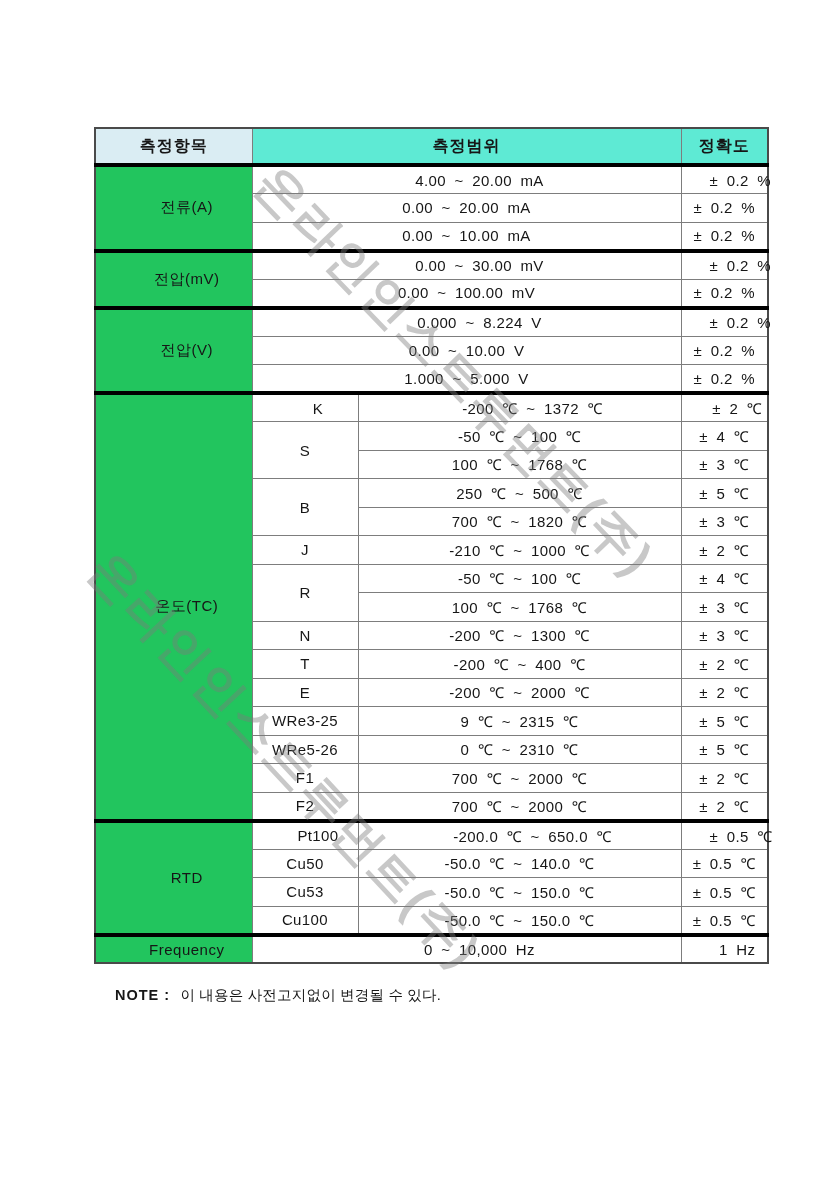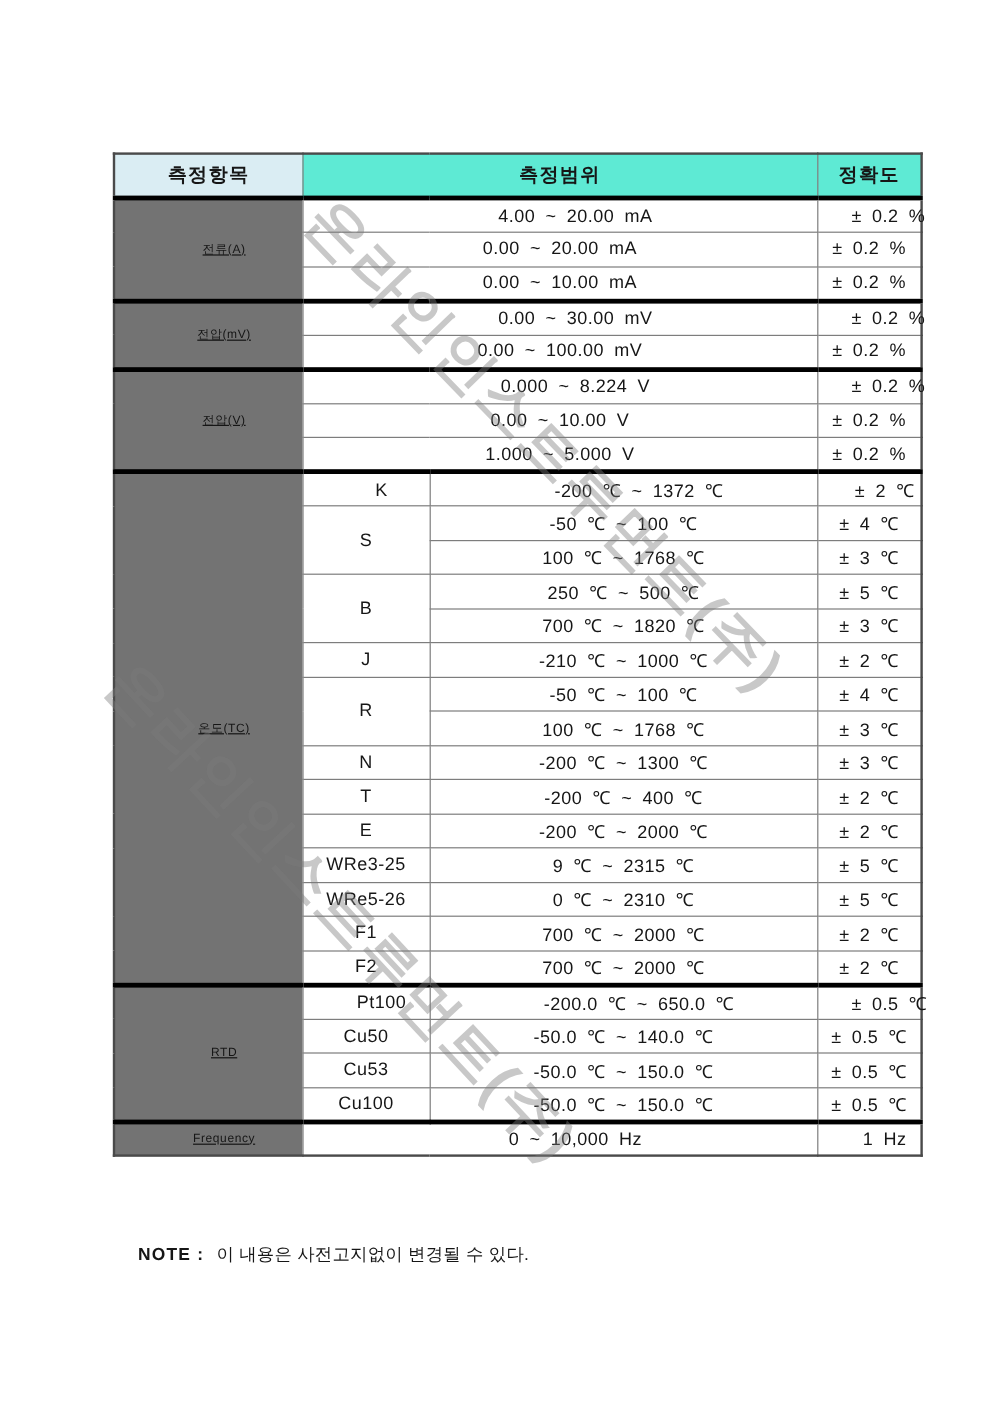--- a/index.html
+++ b/index.html
@@ -38,28 +38,27 @@
   table.spec thead th {
     height:37px;
     font-size:16px;
     font-weight:bold;
     border-bottom:2px solid #4a4a4a;
     background:#5eead4;
     letter-spacing:1px;
   }
   table.spec thead th.item-head { background:#daedf3; }
   table.spec td.item-cell {
-    background:#737373;
-    font-size:10px;
+    background:#22c55e;
+    font-size:15px;
     letter-spacing:0.5px;
-    text-decoration:underline;
   }
   table.spec tr.major > th, table.spec tr.major > td { border-top:4px solid #000000;padding-left:28px; }
   .note {
-    position:absolute; left:115px; top:1036px;
+    position:absolute; left:115px; top:986px;
     font-size:14.5px; z-index:1;
     letter-spacing:0.2px;
   }
   .note .note-label { font-weight:bold; letter-spacing:1px; }
   .note .note-text { margin-left:6px; }
   .watermark {
     position:absolute;
     font-size:49px;
     font-weight:bold;
     color:rgba(125,125,125,0.42);

